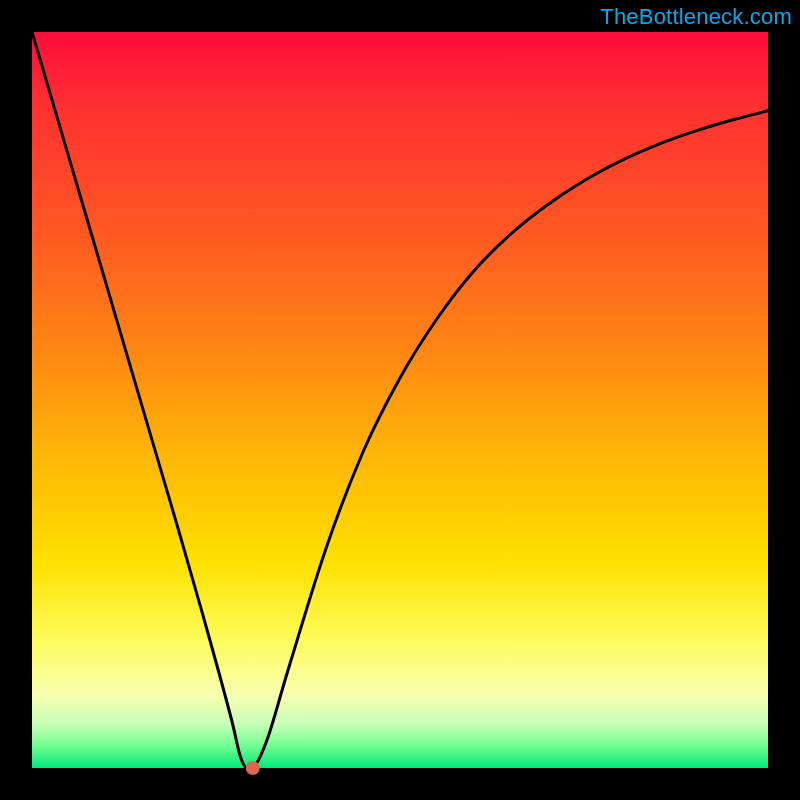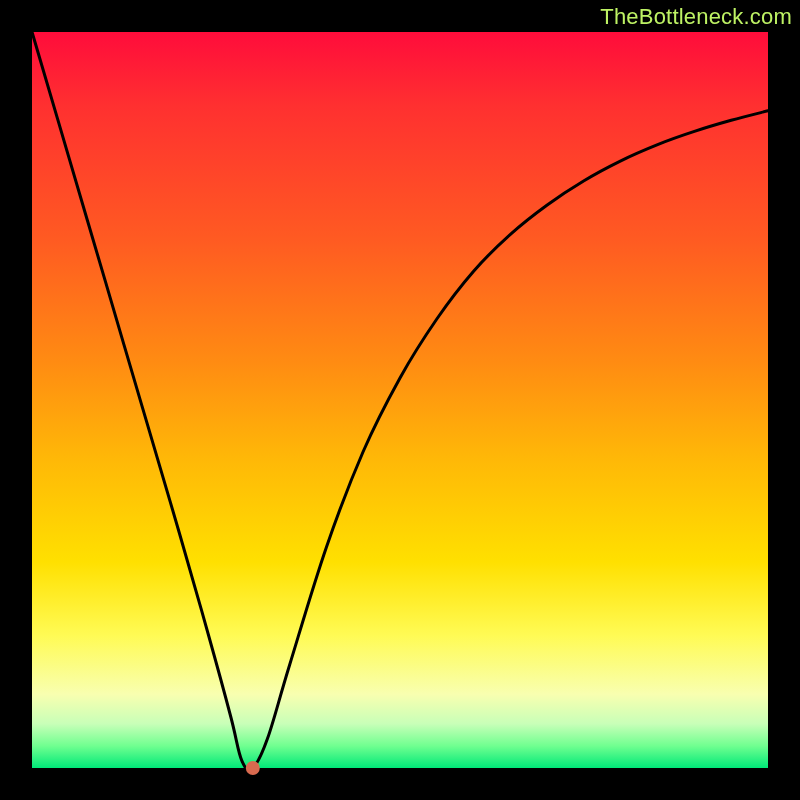--- a/index.html
+++ b/index.html
@@ -46,21 +46,21 @@
     top: 32px;
     left: 32px;
     width: 736px;
     height: 736px;
     overflow: visible;
   }
   .watermark {
     position: absolute;
     top: 4px;
     right: 8px;
-    color: #bef264;
+    color: #0ea5e9;
     font-size: 22px;
     letter-spacing: 0.2px;
     font-weight: 500;
     user-select: none;
   }
 </style>
 </head>
 <body>
 
 <div class="frame">

